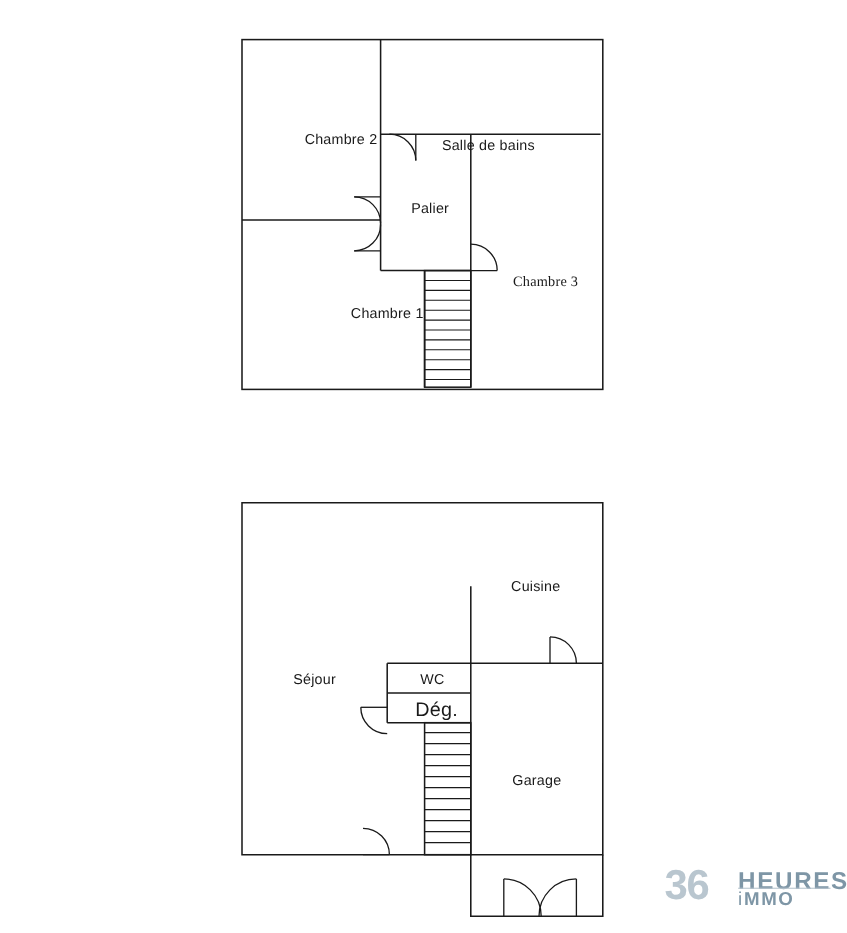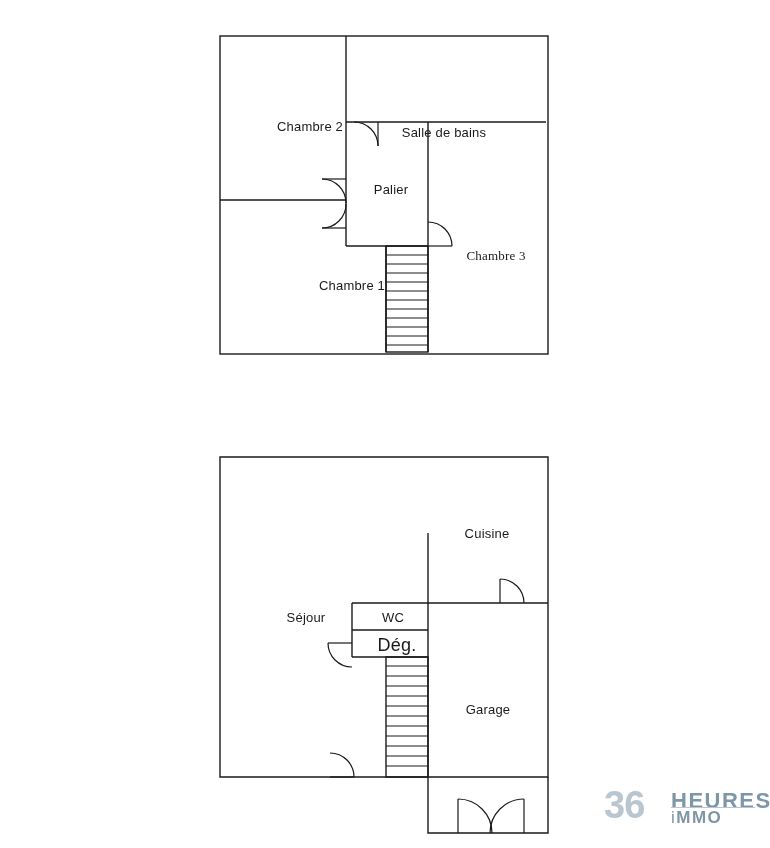--- a/index.html
+++ b/index.html
@@ -189,21 +189,21 @@
       <path d="M 112 322 L 136 322"></path>
       <path d="M 136 322 A 24 24 0 0 0 112 298"></path>
 
       <path d="M 240 378 L 240 344"></path>
       <path d="M 240 344 A 34 34 0 0 1 274 378"></path>
       <path d="M 306 378 L 306 344"></path>
       <path d="M 306 344 A 34 34 0 0 0 272 378"></path>
     </g>
   </svg>
   <div class="room-label" style="left:269px; top:78px;">Cuisine</div>
-  <div class="room-label" style="left:68px; top:162px;margin-left:20px;">Séjour</div>
+  <div class="room-label" style="left:68px; top:162px;">Séjour</div>
   <div class="room-label" style="left:175px; top:162px;">WC</div>
   <div class="room-label small" style="left:179px; top:190px;">Dég.</div>
   <div class="room-label" style="left:270px; top:254px;">Garage</div>
 </div>
 
 <div id="logo">
   <span class="num">36</span>
   <span class="heures">HEURES</span>
   <span class="rule"></span>
   <span class="immo"><span class="i">i</span><span>MMO</span></span>

